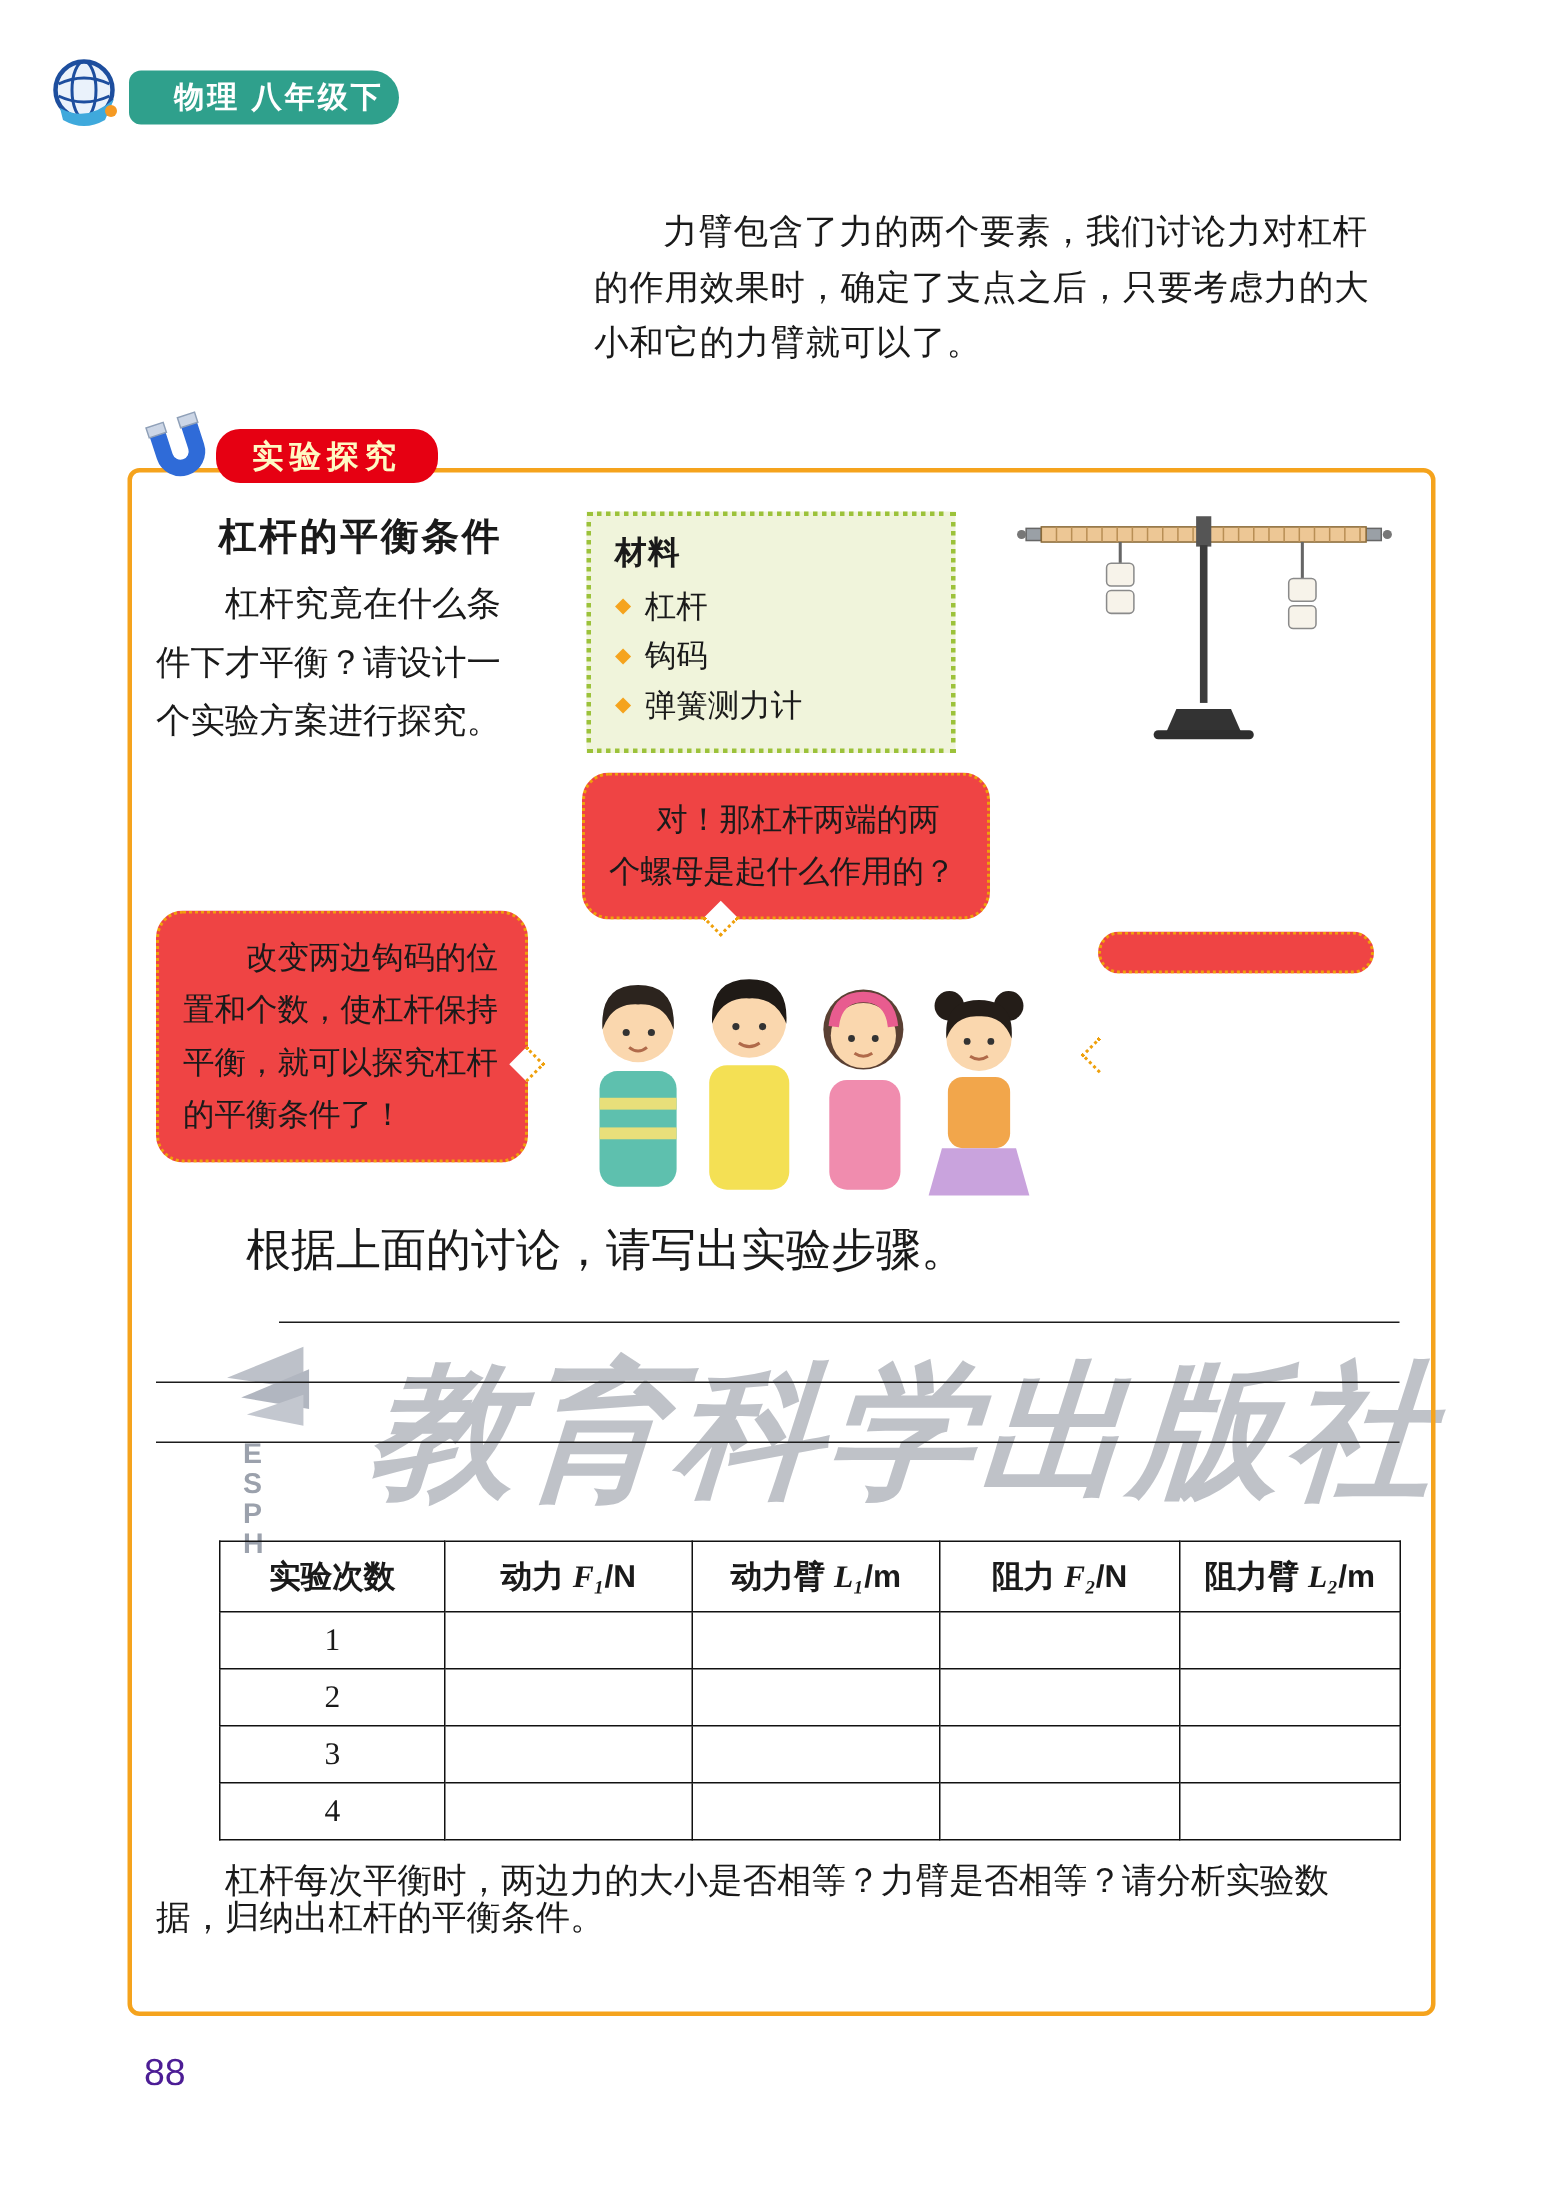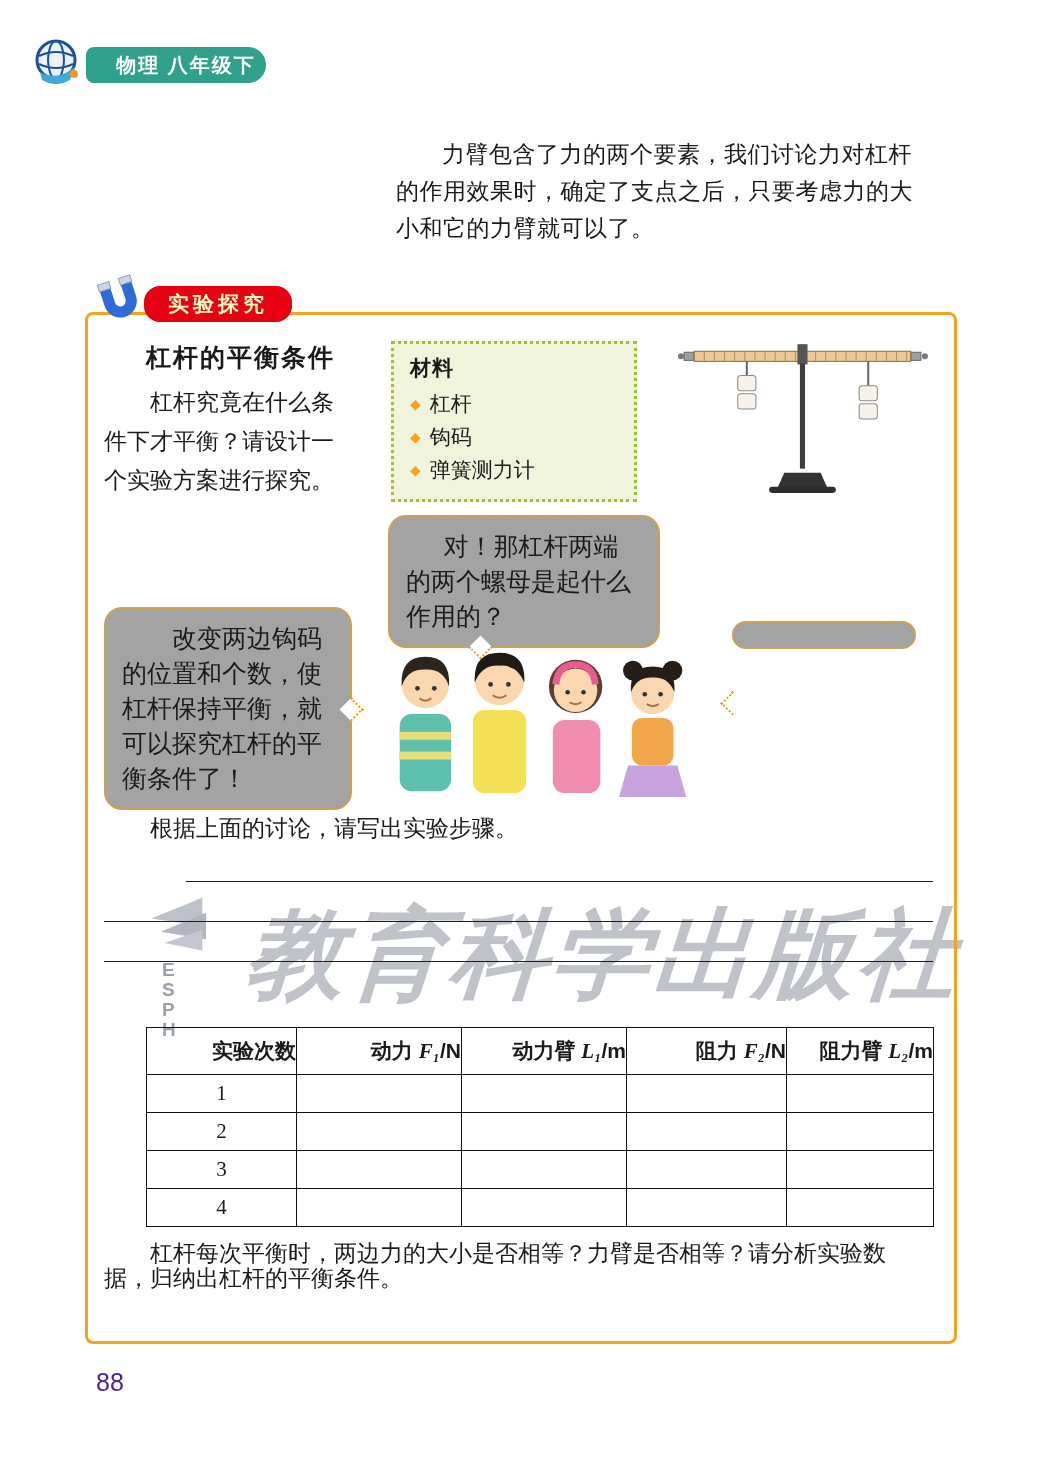--- a/index.html
+++ b/index.html
@@ -32,44 +32,44 @@
   .materials { position:absolute; left:303px; top:26px; width:246px; background:#f0f4db;
                border:3.5px dotted #9cc23a; padding:10px 16px 12px; }
   .materials .m-title { font:700 21px "Liberation Sans","DejaVu Sans",sans-serif; margin-bottom:6px; letter-spacing:1px; }
   .materials .m-item { display:flex; align-items:center; font-size:21px; line-height:33px; }
   .materials .m-item .dm { color:#f5a31d; font-size:14px; margin-right:9px; }
 
   .apparatus { position:absolute; left:588px; top:20px; }
   .fig-caption { position:absolute; left:628px; top:193px; width:228px; font-size:20px; line-height:31px; }
   .fig-caption .fig-label { font-family:"Liberation Sans","DejaVu Sans",sans-serif; font-weight:700; margin-right:8px; }
 
-  .bubble { position:absolute; background:#a3a3a3; border:2.5px dotted #efa00b; border-radius:18px;
-            font-size:25px; line-height:35px; padding:12px 16px; }
+  .bubble { position:absolute; background:#ef4444; border:2.5px dotted #efa00b; border-radius:18px;
+            font-size:21px; line-height:35px; padding:12px 16px; }
   .bubble .tail { position:absolute; width:17px; height:17px; background:#fff; }
   .bubble-top { left:300px; top:200px; width:272px; text-indent:1.5em; }
   .bubble-top .tail { bottom:-10px; left:82px; border-right:2.5px dotted #efa00b; border-bottom:2.5px dotted #efa00b; transform:rotate(45deg); }
   .bubble-left { left:16px; top:292px; width:248px; text-indent:2em; }
   .bubble-left .tail { right:-10px; top:92px; border-top:2.5px dotted #efa00b; border-right:2.5px dotted #efa00b; transform:rotate(45deg); }
   .bubble-right { left:644px; top:306px; width:184px; text-indent:2em; }
   .bubble-right .tail { left:-10px; top:72px; border-bottom:2.5px dotted #efa00b; border-left:2.5px dotted #efa00b; transform:rotate(45deg); }
 
   .kids { position:absolute; left:288px; top:320px; }
 
-  .steps-prompt { position:absolute; left:16px; top:498px; width:720px; font-size:23px; text-indent:2em; }
+  .steps-prompt { position:absolute; left:16px; top:498px; width:720px; font-size:30px; text-indent:2em; }
   .rule-line { position:absolute; height:0; border-bottom:1.6px solid #1c1c1c; }
   .rl1 { left:98px; top:566px; width:747px; }
   .rl2 { left:16px; top:606px; width:829px; }
   .rl3 { left:16px; top:646px; width:829px; }
 
   .table-prompt { position:absolute; left:16px; top:662px; width:720px; font-size:23px; text-indent:2em; }
 
   .data-table { position:absolute; left:58px; top:712px; border-collapse:collapse; table-layout:fixed; width:787px;
                 background:transparent; }
   .data-table th, .data-table td { border:1.6px solid #111; }
-  .data-table th { height:47px; font:700 21px "Liberation Sans","DejaVu Sans",sans-serif; text-align:right; }
+  .data-table th { height:47px; font:700 21px "Liberation Sans","DejaVu Sans",sans-serif; text-align:center; }
   .data-table td { height:38px; font-size:21px; text-align:center; }
   .sym { font-family:"Liberation Serif","DejaVu Serif",serif; font-style:italic; font-weight:700; }
 
   .conclusion { position:absolute; left:16px; top:926px; width:800px; font-size:23px; line-height:25px; text-indent:2em; }
 
   
   .watermark { position:absolute; left:128px; top:888px; width:830px; height:140px; z-index:1; pointer-events:none; }
   .wm-text { position:absolute; left:118px; top:2px; font-family:"Liberation Serif","DejaVu Serif",serif;
              font-weight:700; font-style:italic; font-size:98px; color:rgba(112,120,133,0.45);
              letter-spacing:4px; white-space:nowrap; transform:skewX(-4deg); }

